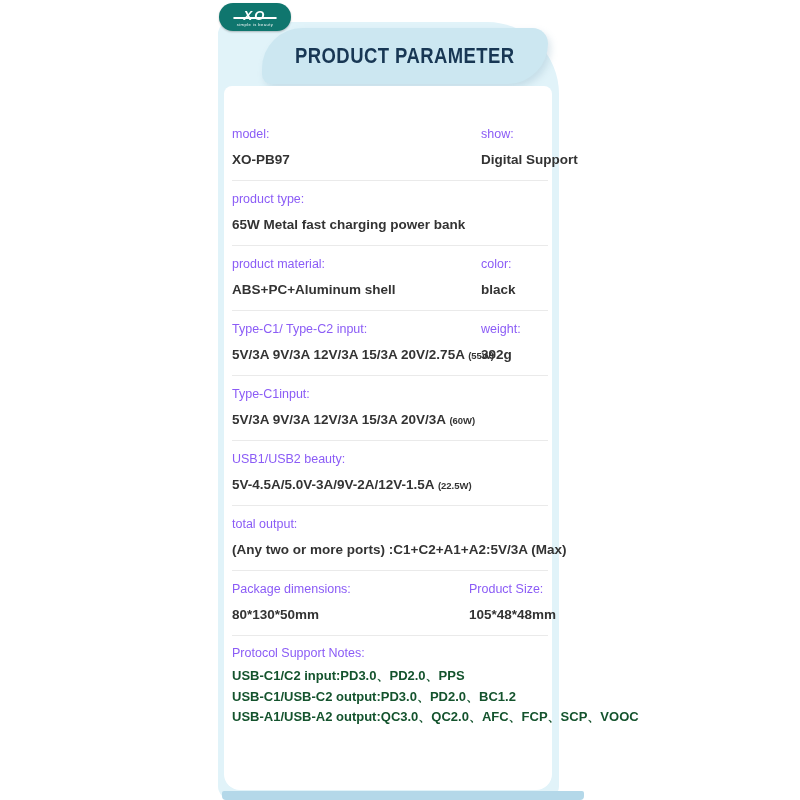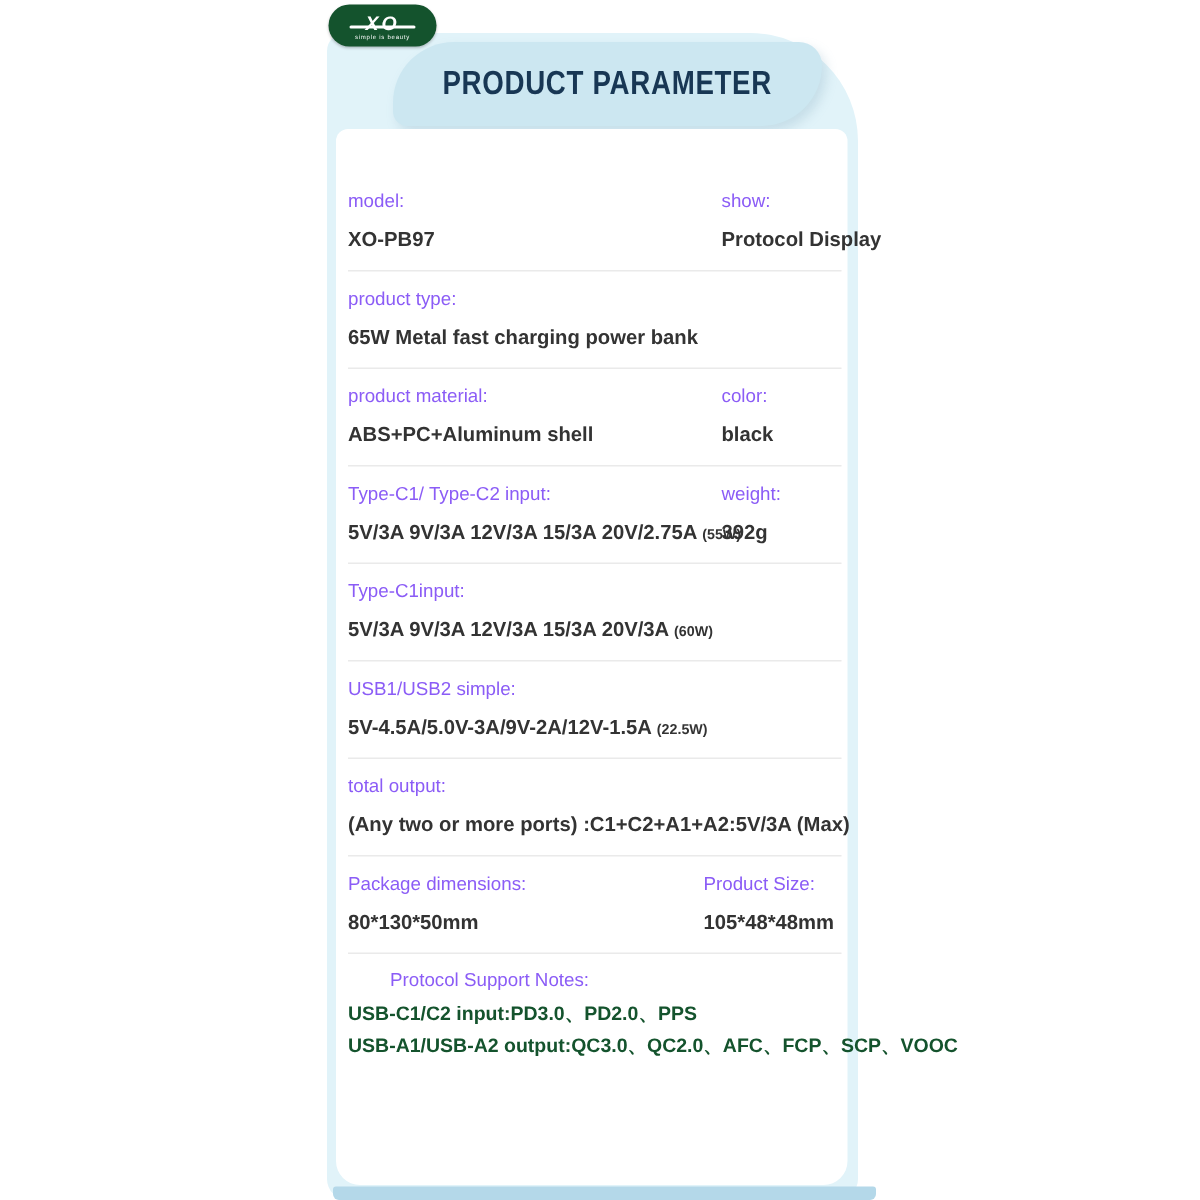--- a/index.html
+++ b/index.html
@@ -4,23 +4,24 @@
 <style>
   html,body{margin:0;padding:0;}
   body{
     width:800px;height:800px;position:relative;overflow:hidden;
     background:#ffffff;
     font-family:"Liberation Sans", sans-serif;
     -webkit-font-smoothing:antialiased;
   }
   
   .panel{
-    position:absolute;left:218px;top:22px;width:354px;height:778px;
+    position:absolute;left:218px;top:22px;width:321px;height:778px;
     background:#e1f3f9;
     border-radius:12px 72px 14px 14px;
+    padding-left:20px;
   }
   
   .card{
     position:absolute;left:6px;top:64px;right:7px;bottom:10px;
     background:#ffffff;
     border-radius:8px 8px 16px 16px;
   }
   
   .bottom-bar{
     position:absolute;left:4px;bottom:0;width:362px;height:9px;
@@ -34,21 +35,21 @@
     display:flex;align-items:center;justify-content:center;
     box-shadow:3px 4px 7px rgba(130,170,190,.28);
   }
   .banner-title{
     color:#183754;font-size:21px;font-weight:800;letter-spacing:.5px;
     transform:scale(.88,1.06);white-space:nowrap;
   }
   
   .logo{
     position:absolute;left:219px;top:3px;width:72px;height:27px;
-    background:#14532d;border-radius:15px;box-sizing:border-box;padding:14px;
+    background:#0f766e;border-radius:15px;box-sizing:border-box;padding:14px;
     box-shadow:0 1px 2px rgba(0,0,0,.25);z-index:5;
   }
   .logo-inner{
     width:100%;height:100%;box-sizing:border-box;
     border:1px solid #ffffff;border-radius:12px;
     display:flex;flex-direction:column;align-items:center;justify-content:center;
     color:#ffffff;
   }
   .logo-xo{font-size:13px;font-weight:800;line-height:12px;letter-spacing:2px;font-style:italic;}
   .logo-tag{font-size:4px;line-height:5px;letter-spacing:.5px;}
@@ -57,40 +58,40 @@
   .row{position:relative;height:54px;padding-top:10px;border-bottom:1px solid #eaeaea;}
   .row.last{border-bottom:1px solid #eaeaea;}
   .lbl{color:#8b5cf6;font-size:12.5px;line-height:16px;}
   .val{color:#333333;font-size:13.5px;font-weight:bold;line-height:18px;margin-top:9px;white-space:nowrap;}
   .note{font-size:9.5px;font-weight:bold;color:#333333;}
   .rcol{position:absolute;left:249px;top:10px;}
   .rcol .val{margin-top:9px;}
   .rcol.wide{left:237px;}
   
   .proto{padding-top:9px;}
-  .proto .lbl{line-height:16px;margin-bottom:5px;margin-left:28px;}
+  .proto .lbl{line-height:16px;margin-bottom:5px;}
   .pline{color:#14532d;font-size:13px;font-weight:bold;line-height:20.5px;white-space:nowrap;margin-top:0;}
 </style>
 </head>
 <body>
 
 <div class="panel">
   <div class="banner">
     <div class="banner-title">PRODUCT PARAMETER</div>
   </div>
 
   <div class="card">
     <div class="rows">
 
       <div class="row">
         <div class="lbl">model:</div>
         <div class="val">XO-PB97</div>
         <div class="rcol">
           <div class="lbl">show:</div>
-          <div class="val">Protocol Display</div>
+          <div class="val">Digital Support</div>
         </div>
       </div>
 
       <div class="row">
         <div class="lbl">product type:</div>
         <div class="val">65W Metal fast charging power bank</div>
       </div>
 
       <div class="row">
         <div class="lbl">product material:</div>
@@ -110,41 +111,42 @@
         </div>
       </div>
 
       <div class="row">
         <div class="lbl">Type-C1input:</div>
         <div class="val"><span>5V/3A 9V/3A 12V/3A 15/3A 20V/3A</span> <span class="note">(60W)</span></div>
       </div>
 
 
       <div class="row">
-        <div class="lbl">USB1/USB2 simple:</div>
+        <div class="lbl">USB1/USB2 beauty:</div>
         <div class="val"><span>5V-4.5A/5.0V-3A/9V-2A/12V-1.5A</span> <span class="note">(22.5W)</span></div>
       </div>
 
       <div class="row">
         <div class="lbl">total output:</div>
         <div class="val">(Any two or more ports) :C1+C2+A1+A2:5V/3A (Max)</div>
       </div>
 
       <div class="row last">
         <div class="lbl">Package dimensions:</div>
         <div class="val">80*130*50mm</div>
         <div class="rcol wide">
           <div class="lbl">Product Size:</div>
           <div class="val">105*48*48mm</div>
         </div>
       </div>
 
       <div class="proto">
         <div class="lbl">Protocol Support Notes:</div>
         <div class="pline">USB-C1/C2 input:PD3.0、PD2.0、PPS</div>
+        <div class="pline">USB-C1/USB-C2 output:PD3.0、PD2.0、BC1.2</div>
         <div class="pline">USB-A1/USB-A2 output:QC3.0、QC2.0、AFC、FCP、SCP、VOOC</div>
       </div>
 
     </div>
   </div>
 
   <div class="bottom-bar"></div>
 </div>
 
 <div class="logo">

